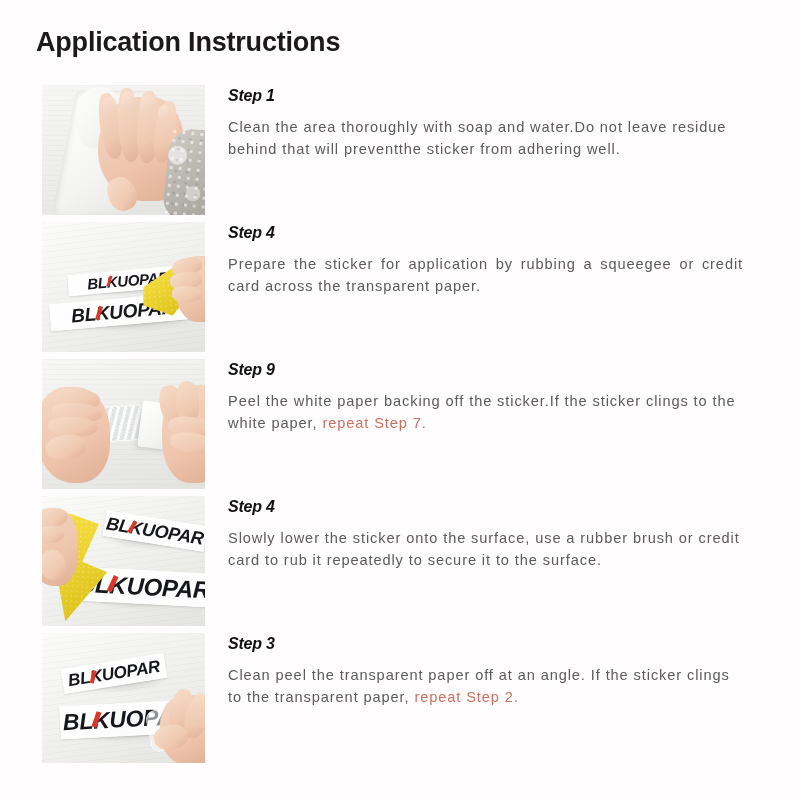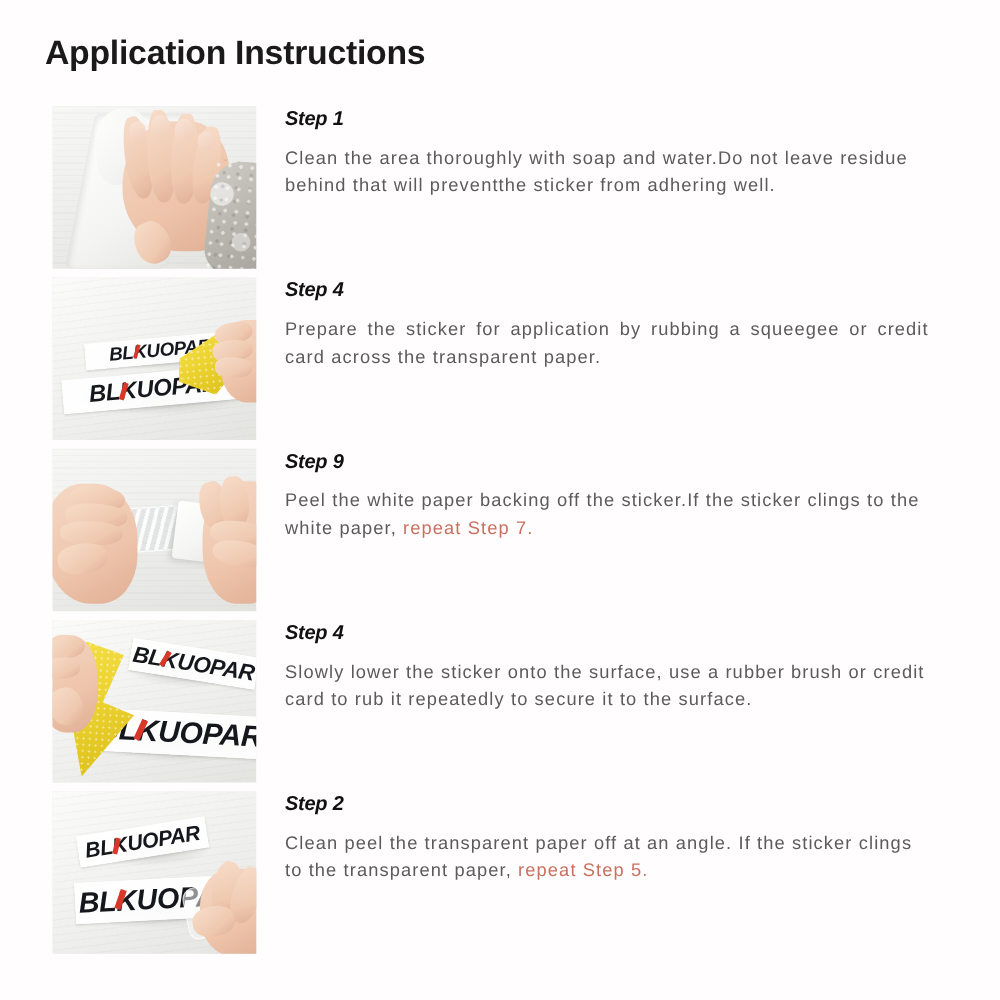--- a/index.html
+++ b/index.html
@@ -331,19 +331,19 @@
         </div>
 
         <div class="clear-film" style="left:106px; top:74px; width:42px; height:40px; border-radius:10px 6px 14px 8px; transform:rotate(-12deg);"></div>
 
         <div class="hand" style="left:118px; top:62px; width:58px; height:70px; border-radius:42% 38% 36% 46%;"></div>
         <div class="finger" style="left:128px; top:56px; width:22px; height:44px; transform:rotate(10deg);"></div>
         <div class="finger" style="left:144px; top:60px; width:22px; height:46px; transform:rotate(16deg);"></div>
         <div class="finger" style="left:112px; top:92px; width:34px; height:24px; transform:rotate(-10deg); border-radius:44% 46% 44% 44%;"></div>
       </div>
       <div class="text-col">
-        <div class="step-head">Step 2</div>
-        <p class="step-body"><span>Clean peel the transparent paper off at an angle. If the sticker clings to the transparent paper, </span><span class="accent">repeat Step 5.</span></p>
+        <div class="step-head">Step 3</div>
+        <p class="step-body"><span>Clean peel the transparent paper off at an angle. If the sticker clings to the transparent paper, </span><span class="accent">repeat Step 2.</span></p>
       </div>
     </div>
 
   </div>
 </div>
 
 </body></html>

